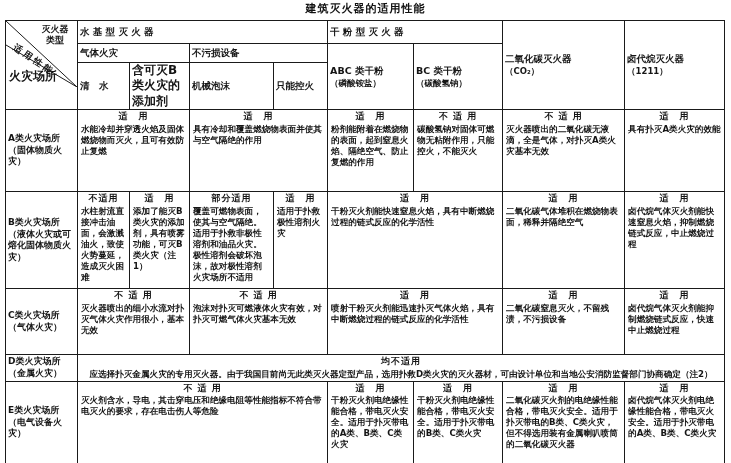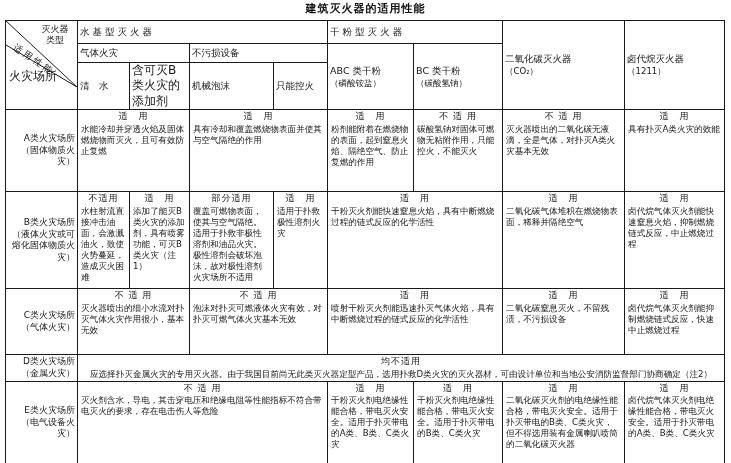--- a/index.html
+++ b/index.html
@@ -1,23 +1,23 @@
 <!DOCTYPE html>
 <html><head>
 <meta charset="utf-8">
 <style>
   html,body{margin:0;padding:0;background:#ffffff;width:731px;height:463px;overflow:hidden;
     font-family:"DejaVu Sans","Liberation Sans",sans-serif;color:#111;}
   .title{width:100%;text-align:center;font-size:11px;font-weight:bold;padding-top:1px;letter-spacing:1px;}
   table{border-collapse:collapse;table-layout:fixed;margin:4px 0 0 5px;width:720px;}
-  td,th{border:1px solid #1a1a1a;font-size:9px;font-weight:normal;color:#151515;
+  td,th{border:1px solid #1a1a1a;font-size:9px;font-weight:bold;color:#151515;
     padding:1px 3px;line-height:1.28;vertical-align:top;overflow:hidden;margin-top:36px;}
   th{text-align:left;vertical-align:middle;padding:0 2px;font-size:9.5px;}
   th .sub{font-size:8.5px;margin-top:1px;}
-  td.lbl{text-align:right;vertical-align:middle;font-size:9px;padding:1px 2px;}
+  td.lbl{text-align:left;vertical-align:middle;font-size:9px;padding:1px 2px;}
   .v{text-align:center;letter-spacing:1px;margin:0 0 1px 0;}
   .t{font-size:8.6px;text-align:left;}
   .tc{font-size:8.6px;text-align:center;}
   
   td.corner{position:relative;padding:0;vertical-align:top;}
   .cwrap{position:relative;width:100%;height:66px;}
   .cwrap svg{position:absolute;left:0;top:0;width:100%;height:100%;}
   .ctype{position:absolute;top:3px;right:5px;width:34px;text-align:center;font-size:9px;line-height:1.25;}
   .cperf{position:absolute;left:11px;top:21px;transform:rotate(34deg);transform-origin:left top;
     font-size:9px;letter-spacing:3px;white-space:nowrap;}

